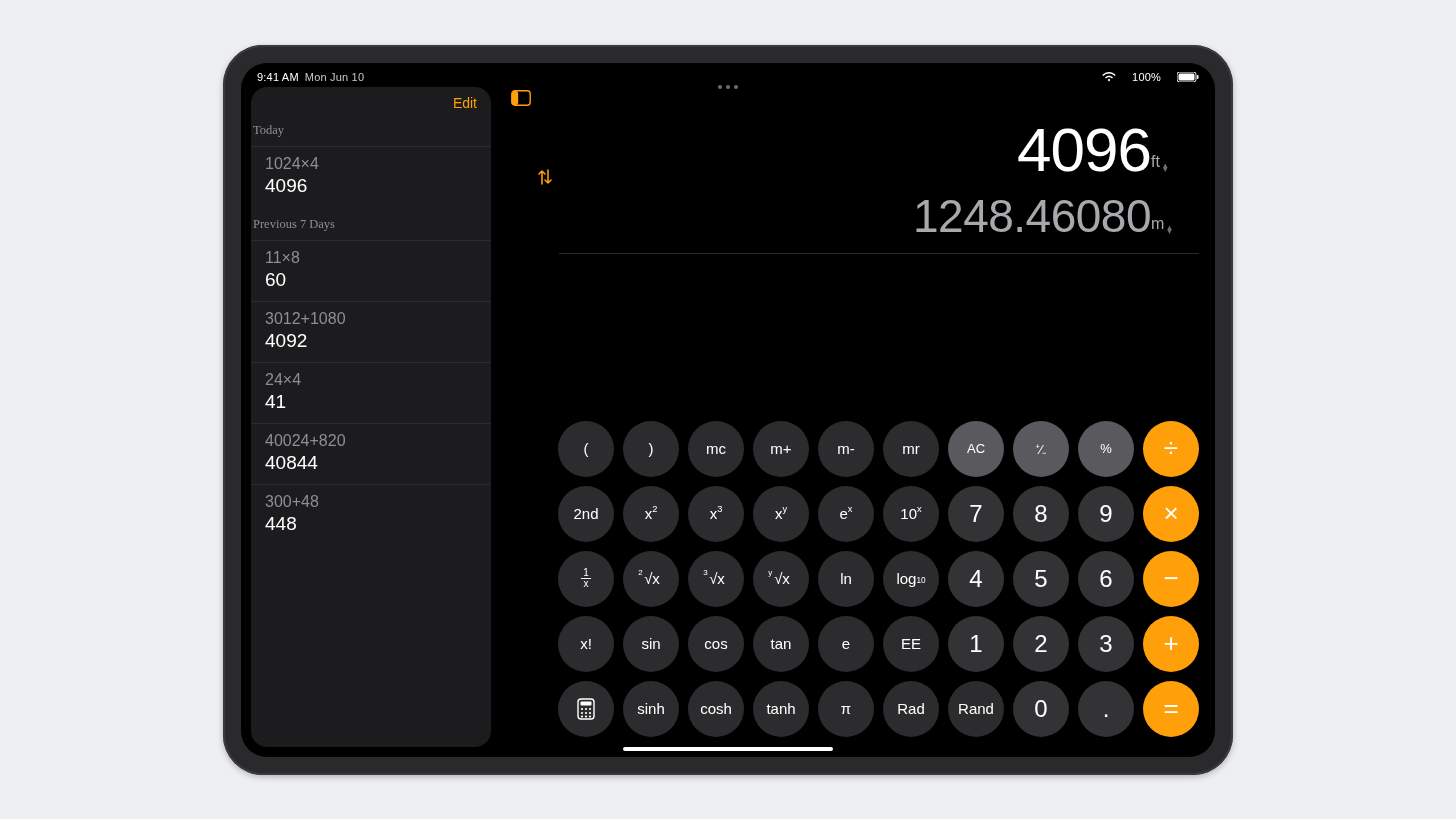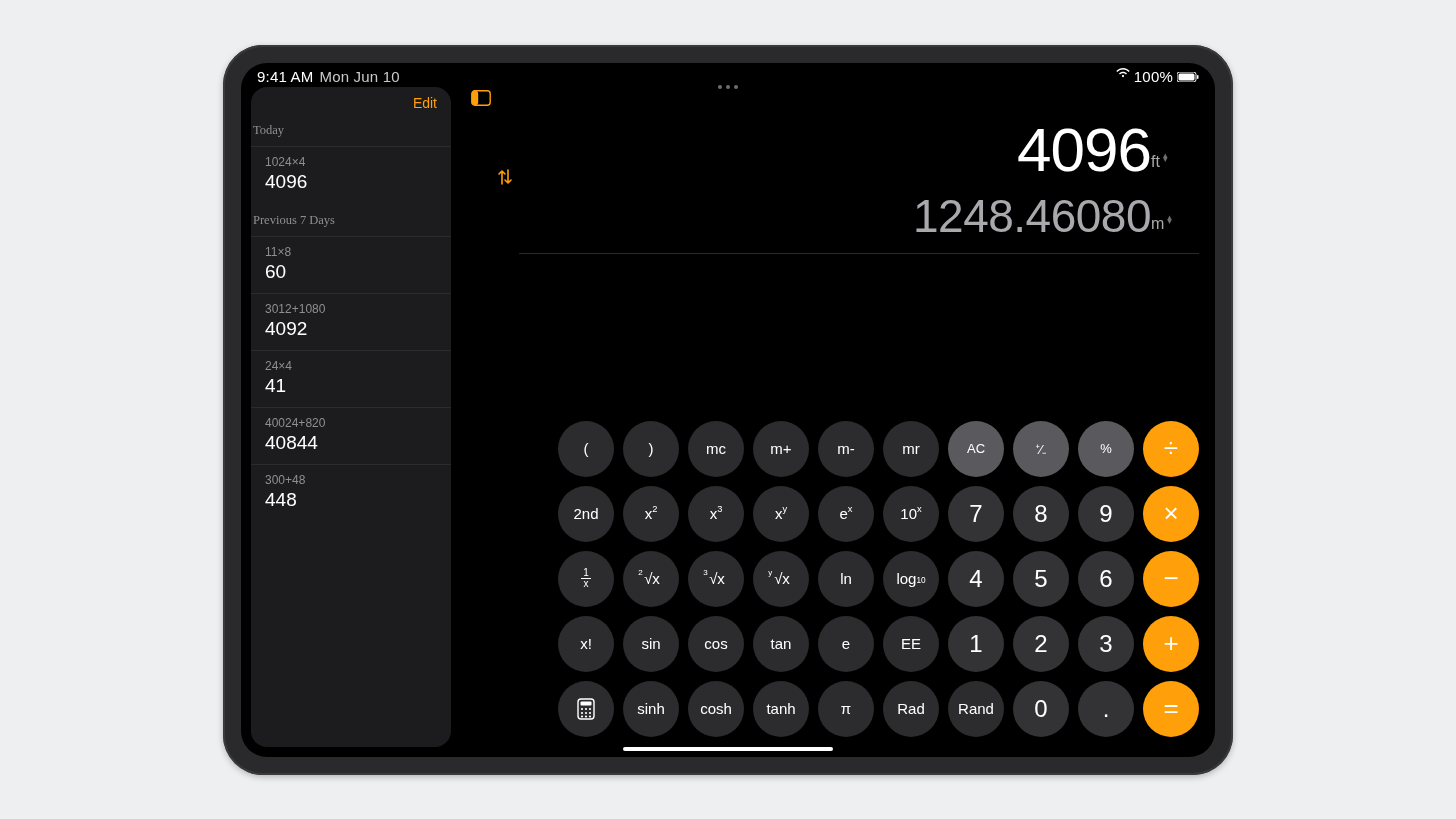--- a/index.html
+++ b/index.html
@@ -43,46 +43,46 @@
     position: relative;
     overflow: hidden;
     color: var(--text-main);
   }
   
   .status {
     position: absolute; top: 0; left: 0; right: 0;
     height: 24px;
     display: flex; align-items: center;
     padding: 4px 16px 0;
-    font-size: 15px; font-weight: 500;
+    font-size: 11px; font-weight: 500;
     color: #ffffff;
     letter-spacing: .2px;
   }
   .status .left { display: flex; gap: 6px; align-items: center; }
-  .status .right { margin-left: auto; display: flex; gap: 4px; }
+  .status .right { margin-left: auto; display: flex; gap: 16px; align-items: center; }
   .status .date { color: #c9c9cc; font-weight: 400; }
   .wifi-icon svg, .battery-icon svg { display: block; }
   .battery-icon { display: flex; align-items: center; gap: 2px; }
 
   
   .topdots {
     position: absolute; left: 50%; transform: translateX(-50%);
     top: 22px;
     display: flex; gap: 4px;
   }
   .topdots span { width: 4px; height: 4px; border-radius: 50%; background: #6e6e72; }
 
   
   .content {
     position: absolute; inset: 24px 10px 10px 10px;
     display: flex; gap: 16px;
   }
   
   .sidebar {
-    width: 200px;
+    width: 240px;
     background: var(--panel);
     border-radius: 16px;
     display: flex; flex-direction: column;
     overflow: hidden;
   }
   .sidebar-header {
     display: flex; justify-content: flex-end;
     padding: 6px 12px 0;
   }
   .edit-btn {
@@ -94,21 +94,21 @@
     color: var(--text-dim);
     font-size: 12.5px;
     padding: 10px 2px 8px;
     font-family: Liberation Serif, serif;
   }
   .history-item {
     padding: 8px 14px 10px;
     border-top: 1px solid var(--hairline);
   }
   .history-item:first-of-type { border-top: 0; }
-  .history-expr { color: var(--text-dim); font-size: 12px; }
+  .history-expr { color: var(--text-dim); font-size: 16px; }
   .history-res { color: var(--text-main); font-size: 19px; margin-top: 2px; }
 
   
   .main {
     flex: 1;
     display: flex; flex-direction: column;
     position: relative;
   }
   .main-top {
     display: flex; align-items: center; height: 26px;
@@ -133,21 +133,21 @@
   }
   .secondary-row { grid-column: 2; grid-row: 2; text-align: right; }
   .secondary-value {
     font-size: 46px; font-weight: 300; line-height: 1;
     color: var(--text-sec);
     letter-spacing: -.5px;
   }
   .unit-col-1 { grid-column: 3; grid-row: 1; align-self: end; padding-bottom: 10px; }
   .unit-col-2 { grid-column: 3; grid-row: 2; align-self: end; padding-bottom: 6px; }
   .unit-chip {
-    display: inline-flex; align-items: flex-start; gap: 3px;
+    display: inline-flex; align-items: flex-end; gap: 3px;
     color: var(--text-sec); font-size: 16px;
   }
   .chevrons { display: inline-flex; flex-direction: column; line-height: 4px; font-size: 9px; color: #6e6e72; }
   .hr {
     grid-column: 2 / span 2;
     height: 1px; background: #2a2a2c;
     margin: 2px 0 4px;
   }
 
   

